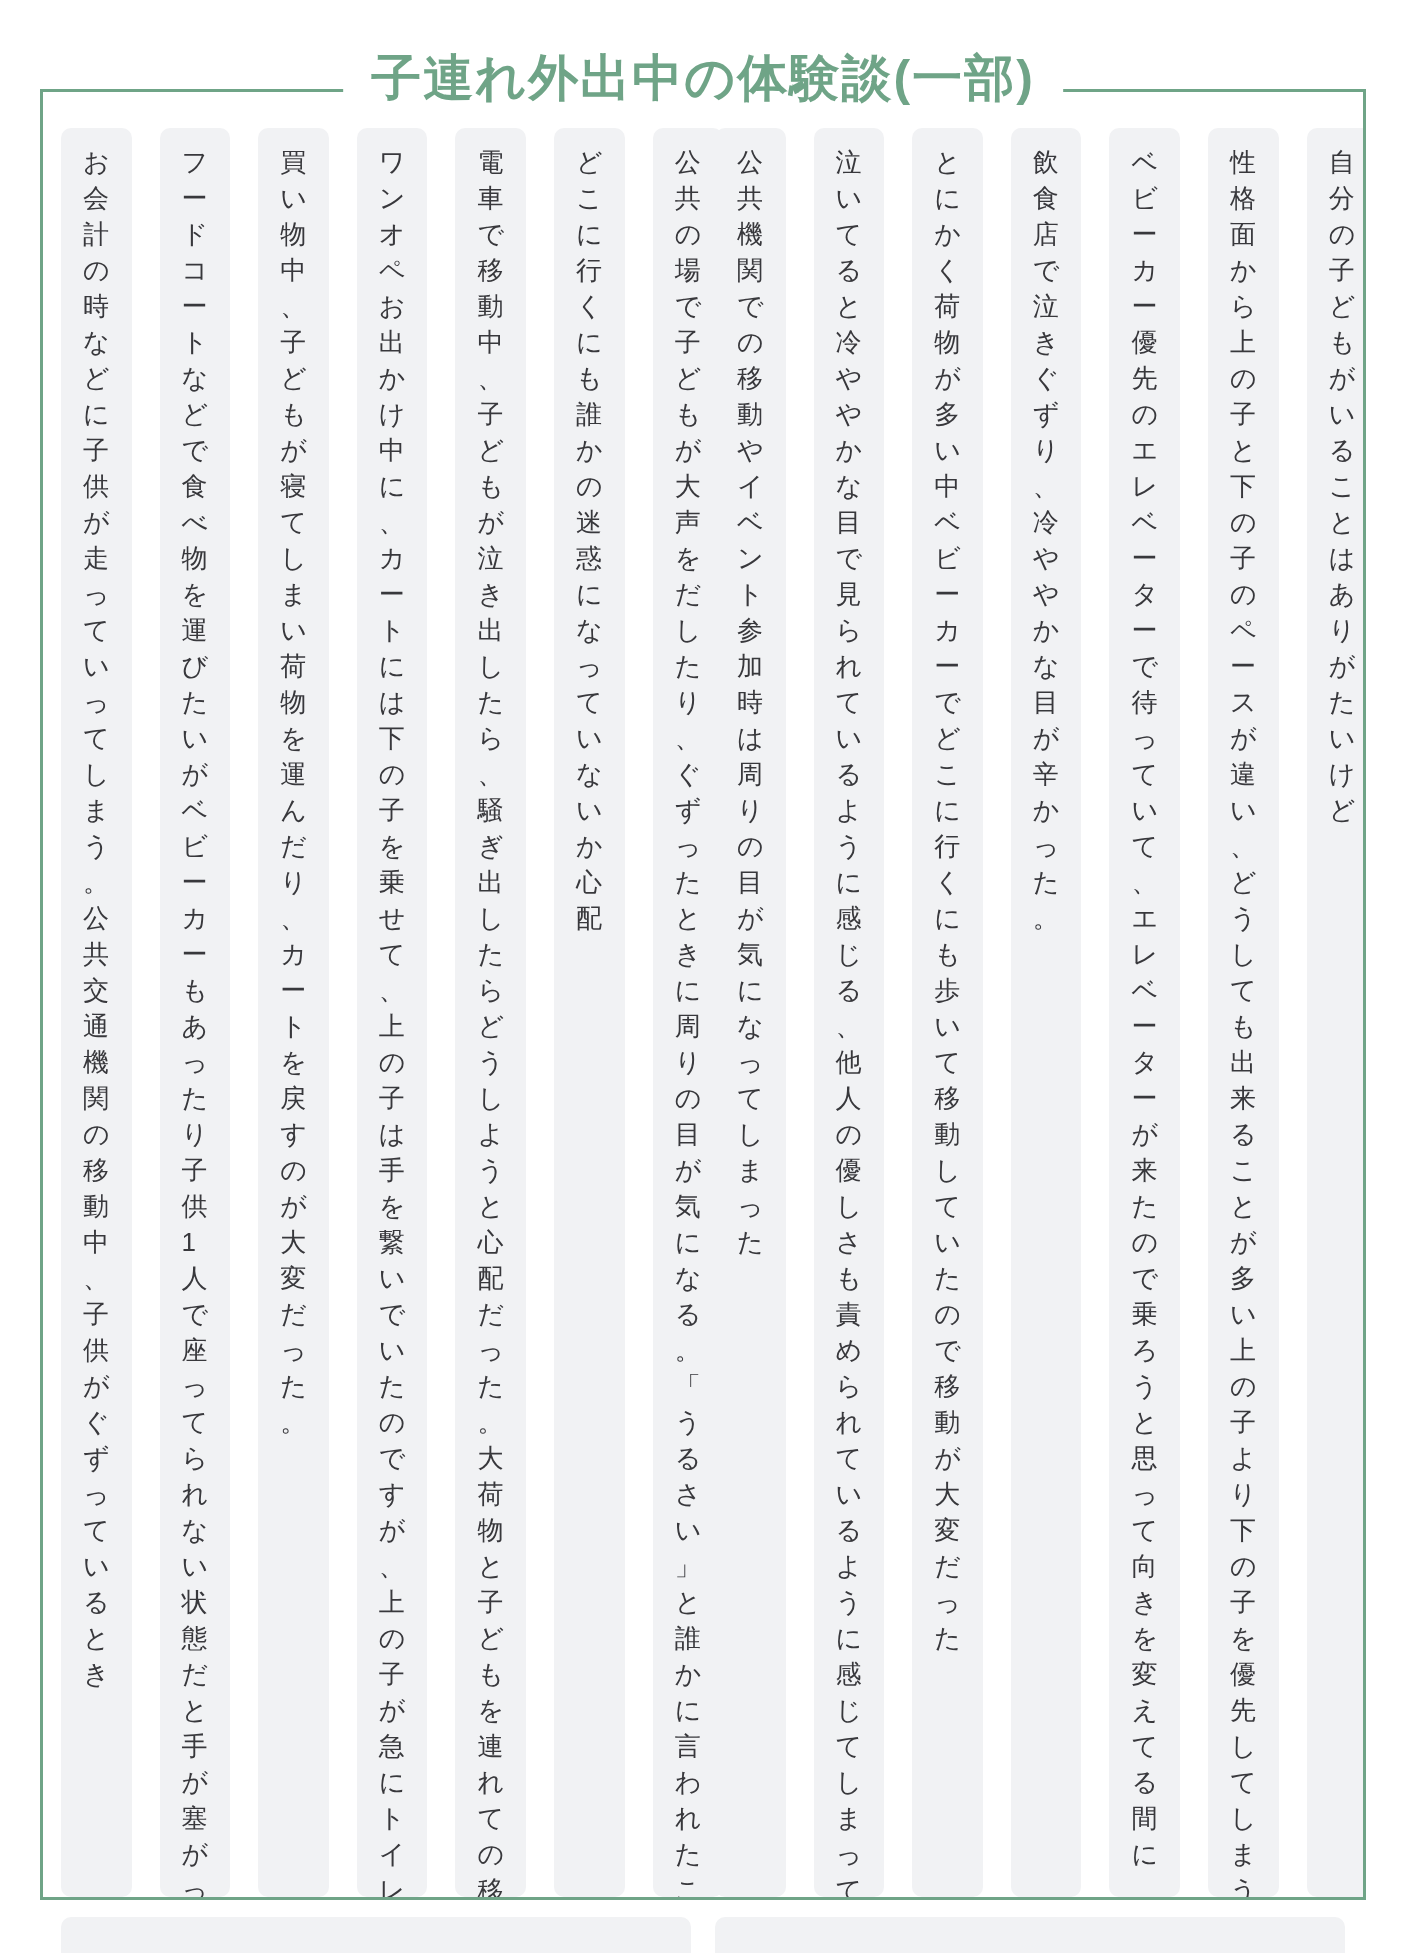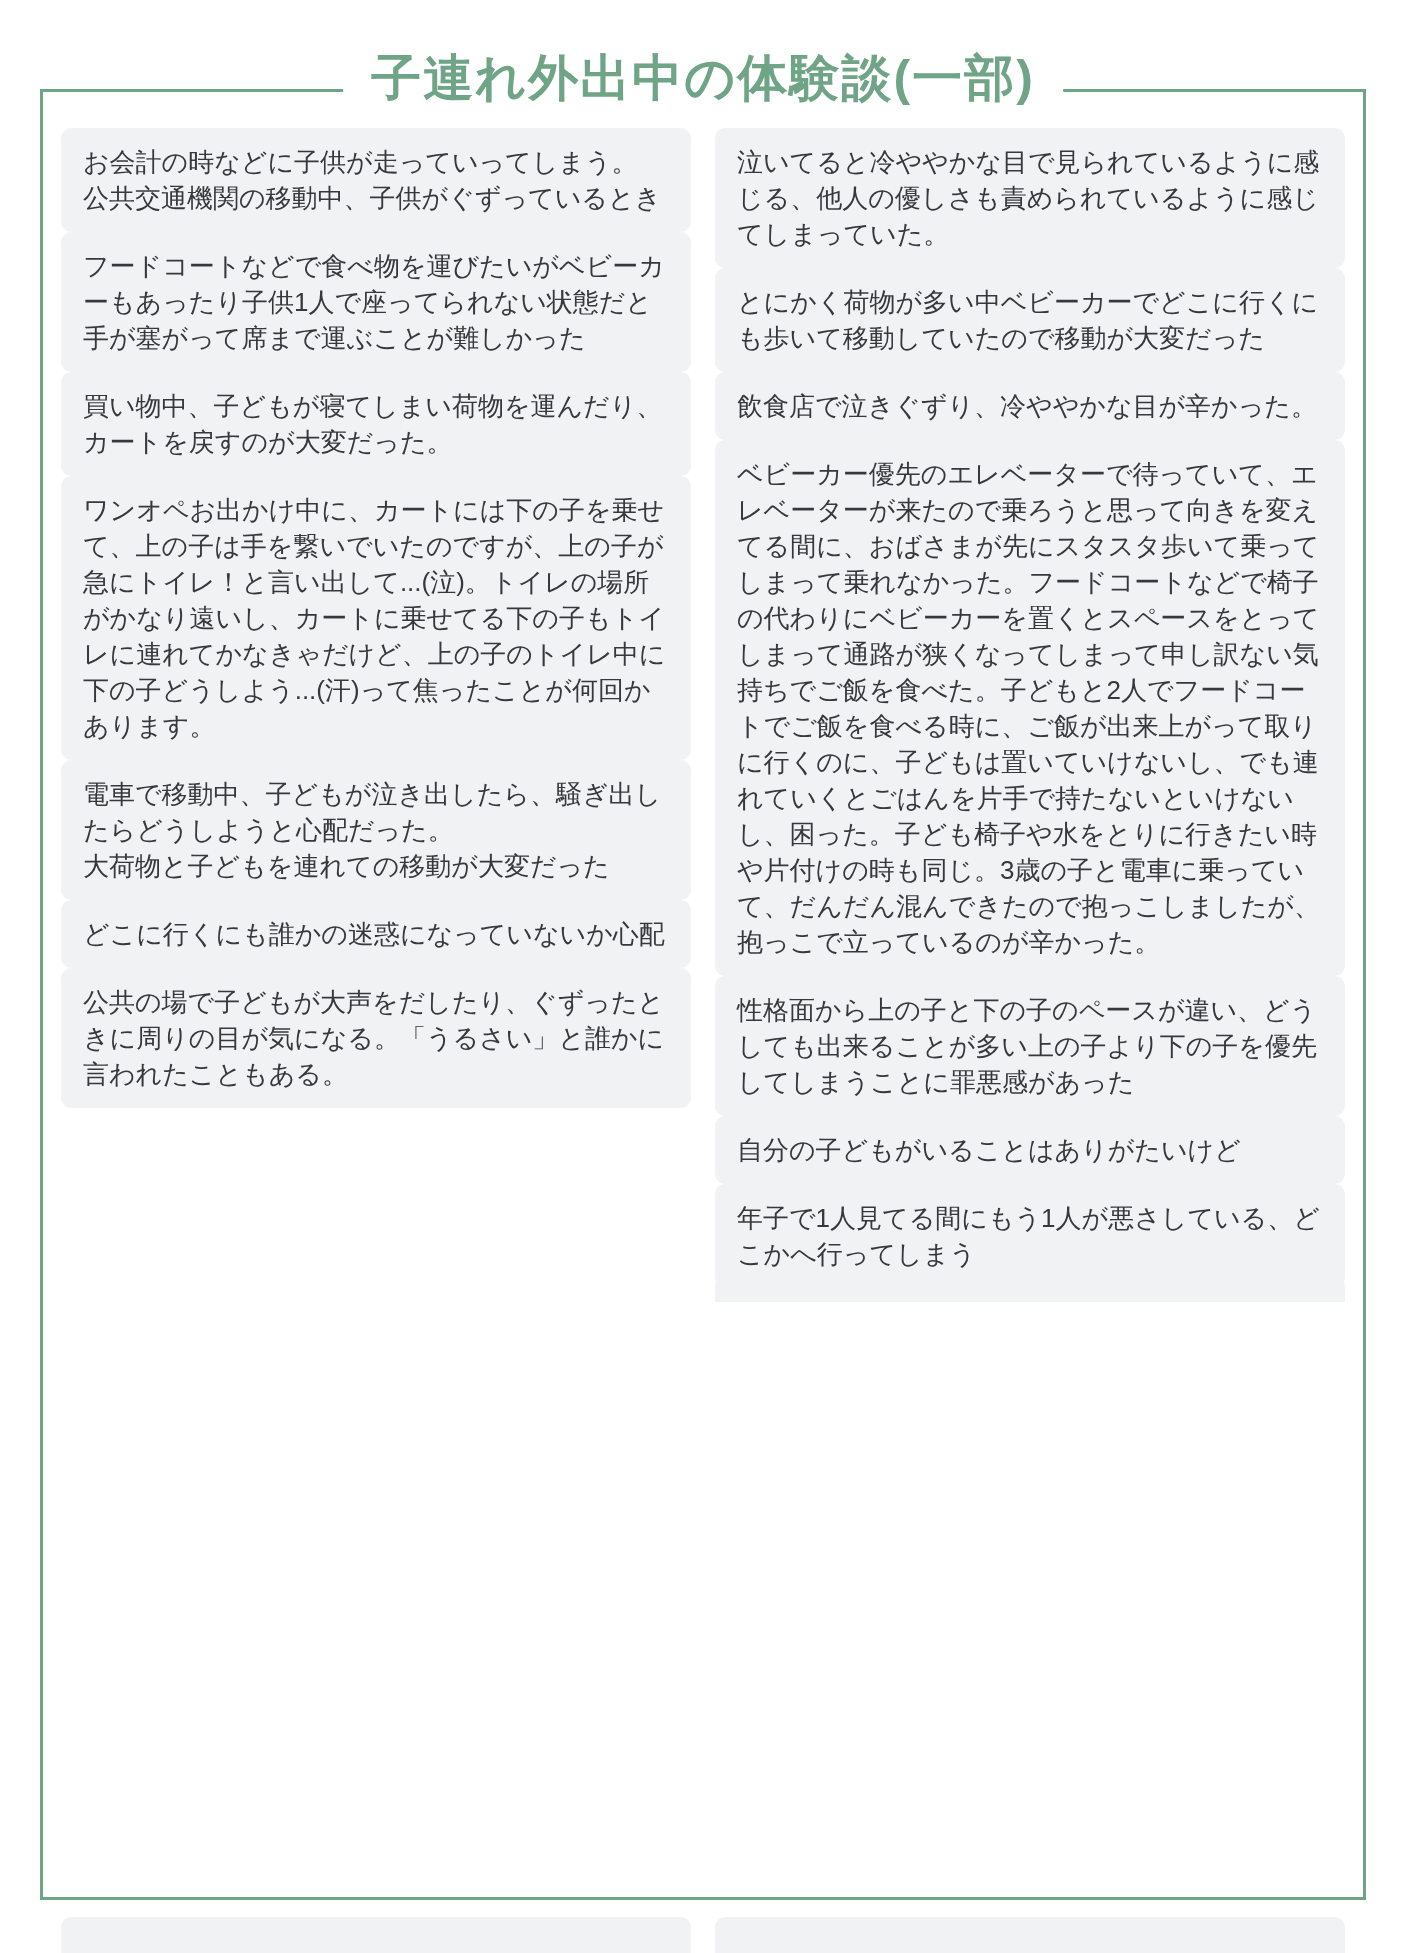--- a/index.html
+++ b/index.html
@@ -44,21 +44,22 @@
     position:absolute;
     left:0;right:0;top:0;bottom:0;
     display:flex;
     gap:24px;
     padding:36px 18px 0 18px;
     overflow:hidden;
   }
   .col{
     flex:1;
     display:flex;
-    flex-direction:column;
+    flex-direction:row;
+    gap:28px;
     min-width:0;
   }
   .block{
     background:var(--block-bg);
     border-radius:10px;
     padding:16px 22px;
     font-size:26px;
     line-height:36px;
     white-space:pre-line;
     text-align:left;
@@ -95,20 +96,21 @@
 公共交通機関の移動中、子供がぐずっているとき</div>
         <div class="block">フードコートなどで食べ物を運びたいがベビーカーもあったり子供1人で座ってられない状態だと手が塞がって席まで運ぶことが難しかった</div>
         <div class="block">買い物中、子どもが寝てしまい荷物を運んだり、カートを戻すのが大変だった。</div>
         <div class="block">ワンオペお出かけ中に、カートには下の子を乗せて、上の子は手を繋いでいたのですが、上の子が急にトイレ！と言い出して...(泣)。トイレの場所がかなり遠いし、カートに乗せてる下の子もトイレに連れてかなきゃだけど、上の子のトイレ中に下の子どうしよう...(汗)って焦ったことが何回かあります。</div>
         <div class="block">電車で移動中、子どもが泣き出したら、騒ぎ出したらどうしようと心配だった。
 大荷物と子どもを連れての移動が大変だった</div>
         <div class="block">どこに行くにも誰かの迷惑になっていないか心配</div>
         <div class="block">公共の場で子どもが大声をだしたり、ぐずったときに周りの目が気になる。「うるさい」と誰かに言われたこともある。</div>
       </div>
       <div class="col">
+        <div class="block">公共機関での移動やイベント参加時は周りの目が気になってしまった</div>
         <div class="block">泣いてると冷ややかな目で見られているように感じる、他人の優しさも責められているように感じてしまっていた。</div>
         <div class="block">とにかく荷物が多い中ベビーカーでどこに行くにも歩いて移動していたので移動が大変だった</div>
         <div class="block">飲食店で泣きぐずり、冷ややかな目が辛かった。</div>
         <div class="block">ベビーカー優先のエレベーターで待っていて、エレベーターが来たので乗ろうと思って向きを変えてる間に、おばさまが先にスタスタ歩いて乗ってしまって乗れなかった。フードコートなどで椅子の代わりにベビーカーを置くとスペースをとってしまって通路が狭くなってしまって申し訳ない気持ちでご飯を食べた。子どもと2人でフードコートでご飯を食べる時に、ご飯が出来上がって取りに行くのに、子どもは置いていけないし、でも連れていくとごはんを片手で持たないといけないし、困った。子ども椅子や水をとりに行きたい時や片付けの時も同じ。3歳の子と電車に乗っていて、だんだん混んできたので抱っこしましたが、抱っこで立っているのが辛かった。</div>
         <div class="block">性格面から上の子と下の子のペースが違い、どうしても出来ることが多い上の子より下の子を優先してしまうことに罪悪感があった</div>
         <div class="block">自分の子どもがいることはありがたいけど</div>
         <div class="block">年子で1人見てる間にもう1人が悪さしている、どこかへ行ってしまう</div>
         <div class="block cutoff"></div>
       </div>
     </div>

